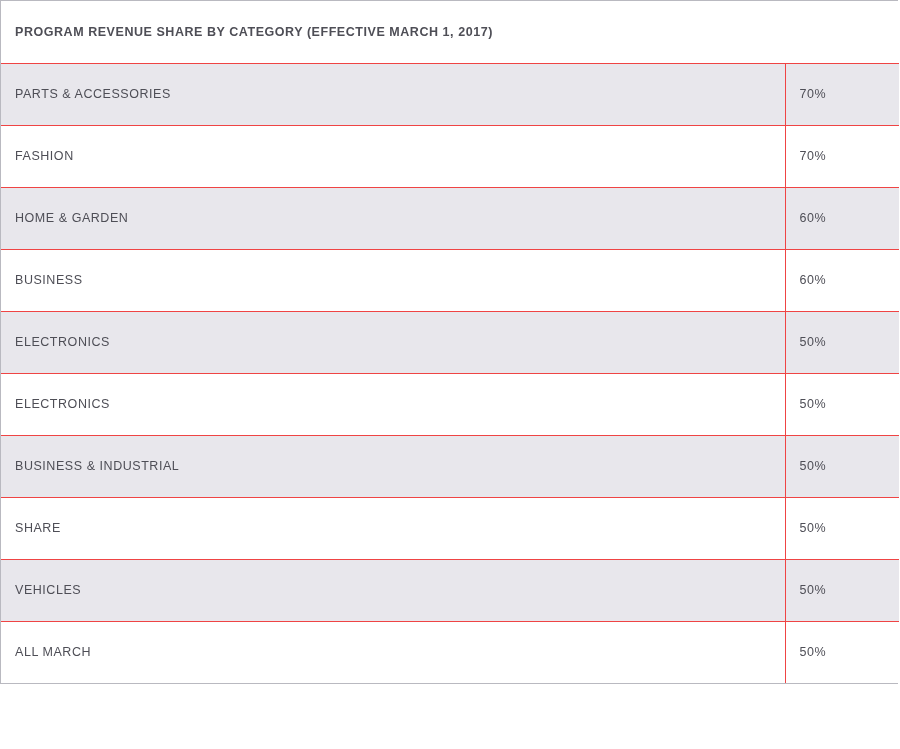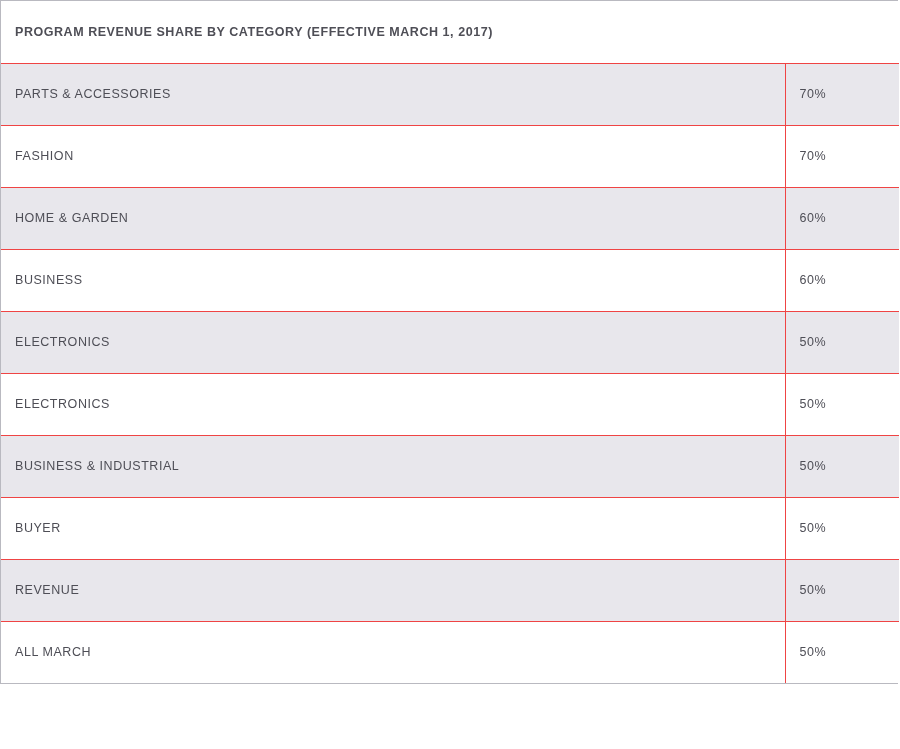--- a/index.html
+++ b/index.html
@@ -109,25 +109,25 @@
         </tr>
         <tr class="row-plain">
           <td>ELECTRONICS</td>
           <td class="value-cell">50%</td>
         </tr>
         <tr class="row-shaded">
           <td>BUSINESS &amp; INDUSTRIAL</td>
           <td class="value-cell">50%</td>
         </tr>
         <tr class="row-plain">
-          <td>BUYER</td>
+          <td>SHARE</td>
           <td class="value-cell">50%</td>
         </tr>
         <tr class="row-shaded">
-          <td>REVENUE</td>
+          <td>VEHICLES</td>
           <td class="value-cell">50%</td>
         </tr>
         <tr class="row-plain">
           <td>ALL MARCH</td>
           <td class="value-cell">50%</td>
         </tr>
       </tbody>
   </table>
 </div>
 

